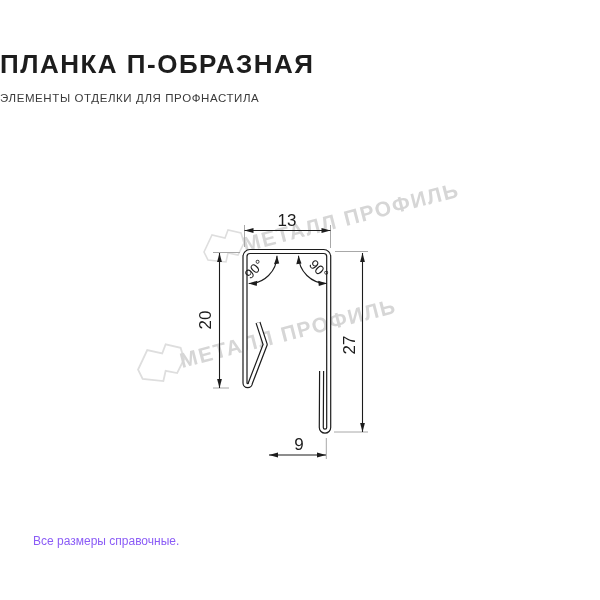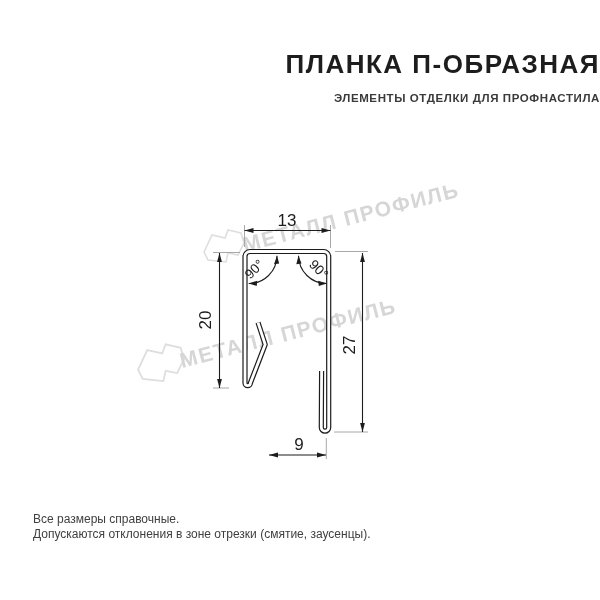--- a/index.html
+++ b/index.html
@@ -1,34 +1,34 @@
 <!DOCTYPE html>
 <html><head>
 <meta charset="utf-8">
 <style>
   html,body{margin:0;padding:0;background:#ffffff;}
   #page{position:relative;width:600px;height:600px;background:#ffffff;overflow:hidden;
         font-family:"Liberation Sans", sans-serif;}
   
-  #header{position:absolute;top:50px;left:0;width:600px;text-align:right;color:#1d1d1d;}
+  #header{position:absolute;top:50px;left:0;width:600px;text-align:left;color:#1d1d1d;}
   .title-line{font-weight:bold;font-size:26px;line-height:29px;letter-spacing:1.5px;color:#1d1d1d;}
-  #subtitle{margin-top:13px;font-weight:bold;font-size:11.5px;letter-spacing:0.6px;color:#3a3a3a;margin-left:41px;}
+  #subtitle{margin-top:13px;font-weight:normal;font-size:11.5px;letter-spacing:0.6px;color:#3a3a3a;}
   
   #diagram{position:absolute;left:0;top:0;width:600px;height:600px;}
   .wm-text{font-weight:bold;font-size:21px;letter-spacing:1.5px;fill:#d6d6d6;}
   .wm-logo{fill:none;stroke:#dedede;stroke-width:1.6px;}
   .ext{stroke:#a8a8a8;stroke-width:1;fill:none;}
   .dim{stroke:#1c1c1c;stroke-width:1.1;fill:none;}
   .arr{fill:#1c1c1c;stroke:none;}
   .dim-text{font-size:17px;fill:#1c1c1c;text-anchor:middle;}
   .angle-text{font-size:13.5px;fill:#1c1c1c;text-anchor:middle;}
   .profile-outer{fill:none;stroke:#1c1c1c;stroke-width:5.2;stroke-linejoin:round;stroke-linecap:butt;}
   .profile-inner{fill:none;stroke:#ffffff;stroke-width:2.8;stroke-linejoin:round;stroke-linecap:butt;}
   
-  #footer{position:absolute;left:33px;top:512px;font-size:12px;line-height:14.5px;color:#404040;}
+  #footer{position:absolute;left:33px;top:534px;font-size:12px;line-height:14.5px;color:#8b5cf6;}
 </style>
 </head>
 <body>
 
 <div id="page">
 
   <div id="header">
     <div class="title-line">ПЛАНКА П-ОБРАЗНАЯ</div>
     <div id="subtitle">ЭЛЕМЕНТЫ ОТДЕЛКИ ДЛЯ ПРОФНАСТИЛА</div>
   </div>
@@ -101,16 +101,15 @@
     <g>
       <path class="dim" d="M 298.5 255.8 A 28 28 0 0 0 326.8 283.5"></path>
       <polygon class="arr" points="298.5,255.8 296.3,264.3 301.5,263.6"></polygon>
       <polygon class="arr" points="326.8,283.5 318.2,280.7 318.8,285.9"></polygon>
       <text class="angle-text" transform="translate(315.5,272.5) rotate(45)">90°</text>
     </g>
   </svg>
 
   <div id="footer">
     <div>Все размеры справочные.</div>
-    <div>Допускаются отклонения в зоне отрезки (смятие, заусенцы).</div>
   </div>
 
 </div>
 
 </body></html>

